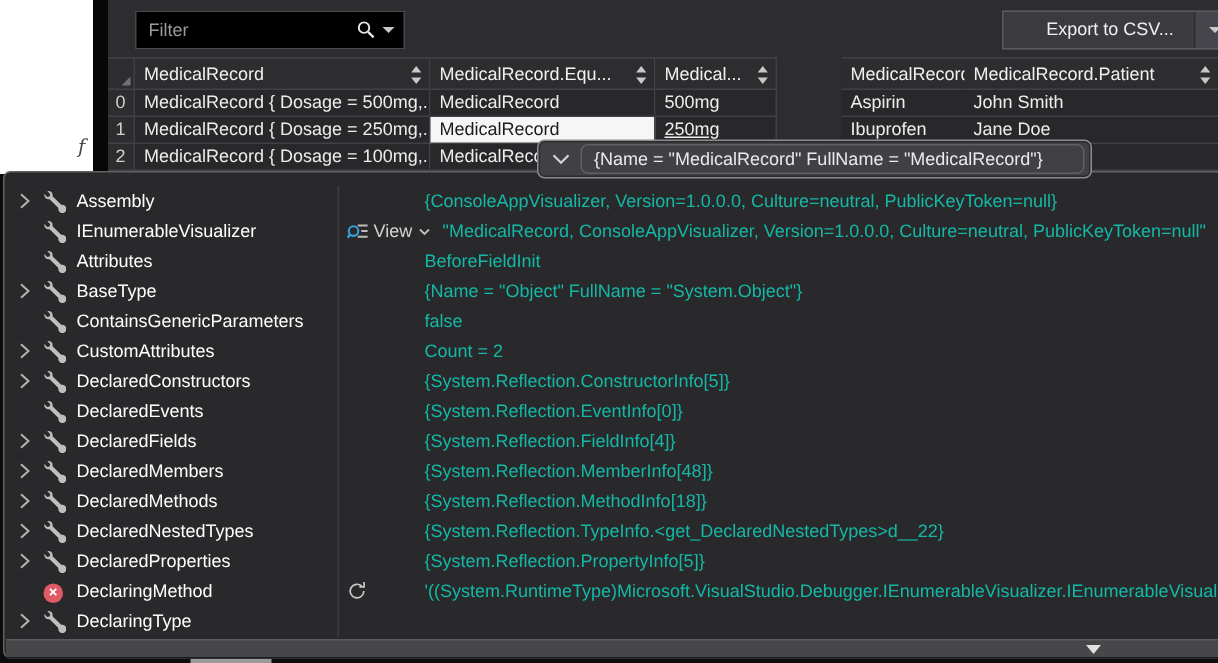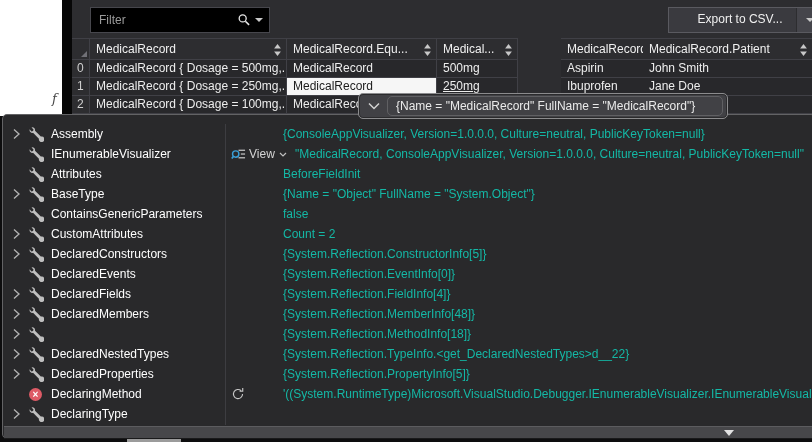--- a/index.html
+++ b/index.html
@@ -247,20 +247,21 @@
           <span class="abs tname">DeclaredMembers</span>
           <span class="abs tval">{System.Reflection.MemberInfo[48]}</span>
         </div>
         <div class="abs trow" style="top: 209px;">
           <span class="abs chev"><svg width="14" height="12" viewBox="0 0 14 12">
               <path d="M5 1.5L10 6 5 10.5" fill="none" stroke="#b4b4b4" stroke-width="1.3"></path>
             </svg></span>
           <span class="abs picon"><svg width="15" height="15" viewBox="0 0 16 16">
               <path d="M.7 2.5A3 3 0 0 0 4.3 6.2l6.3 6.2a3 3 0 0 0 2.9 3.7 3 3 0 1 0-.9-5.9L6.4 4A3 3 0 0 0 2.7.4l2.1 2.2-.5 1.7-1.7.4z" fill="#bfbfbf"></path>
             </svg></span>
+          <span class="abs tname">DeclaredMethods</span>
           <span class="abs tval">{System.Reflection.MethodInfo[18]}</span>
         </div>
         <div class="abs trow" style="top: 229px;">
           <span class="abs chev"><svg width="14" height="12" viewBox="0 0 14 12">
               <path d="M5 1.5L10 6 5 10.5" fill="none" stroke="#b4b4b4" stroke-width="1.3"></path>
             </svg></span>
           <span class="abs picon"><svg width="15" height="15" viewBox="0 0 16 16">
               <path d="M.7 2.5A3 3 0 0 0 4.3 6.2l6.3 6.2a3 3 0 0 0 2.9 3.7 3 3 0 1 0-.9-5.9L6.4 4A3 3 0 0 0 2.7.4l2.1 2.2-.5 1.7-1.7.4z" fill="#bfbfbf"></path>
             </svg></span>
           <span class="abs tname">DeclaredNestedTypes</span>

